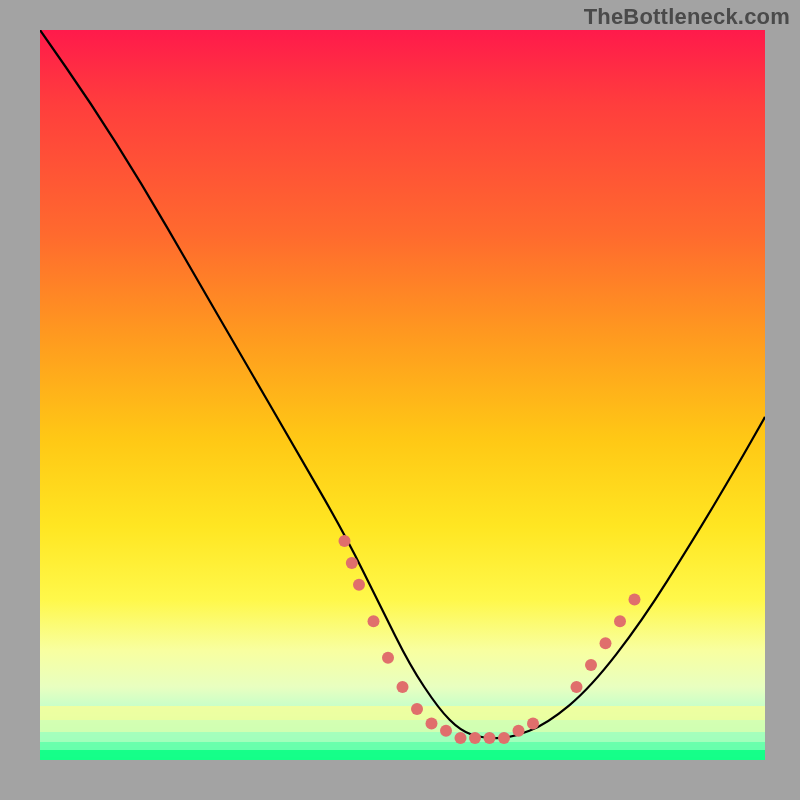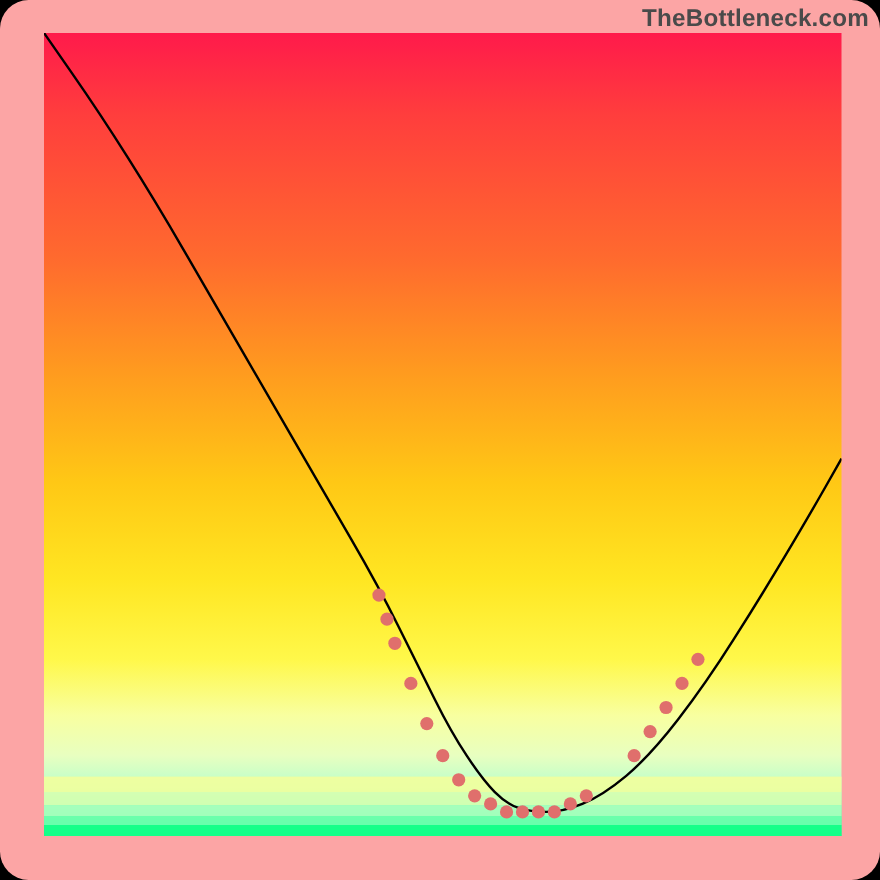--- a/index.html
+++ b/index.html
@@ -8,22 +8,21 @@
     background: #000;
     width: 800px;
     height: 800px;
     overflow: hidden;
     font-family: Arial, Helvetica, sans-serif;
   }
   .frame {
     position: relative;
     width: 800px;
     height: 800px;
-    background: #fca5a5;
-    border-radius: 26px;
+    background: #a3a3a3;
   }
   .watermark {
     position: absolute;
     top: 4px;
     right: 10px;
     color: #4a4a4a;
     font-size: 22px;
     font-weight: 600;
     letter-spacing: 0.2px;
   }

